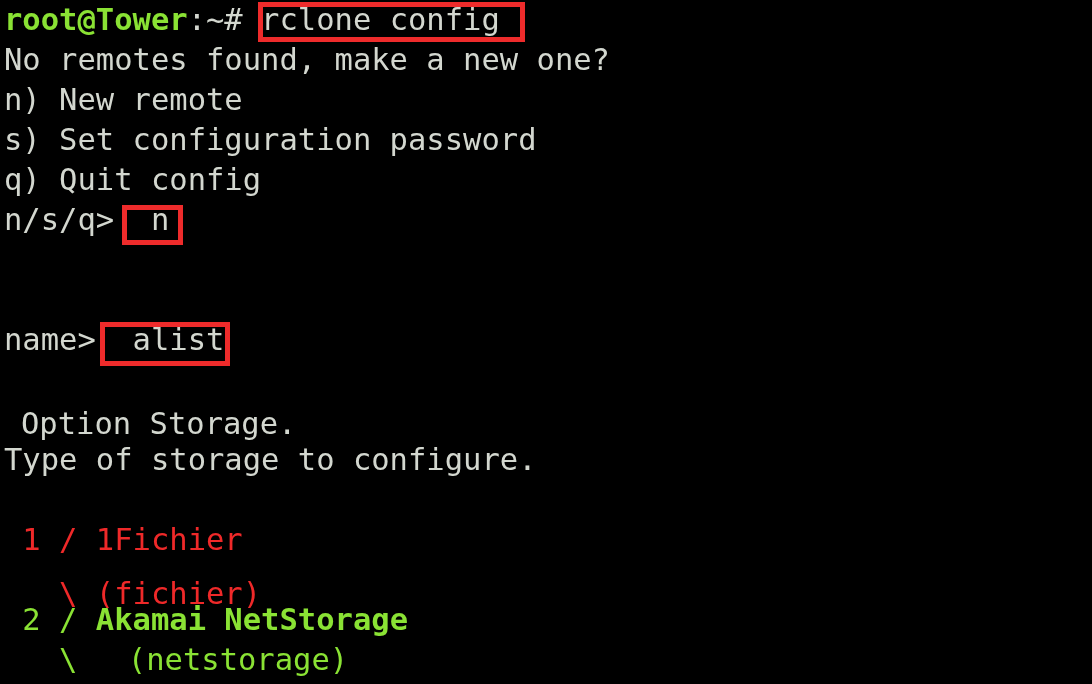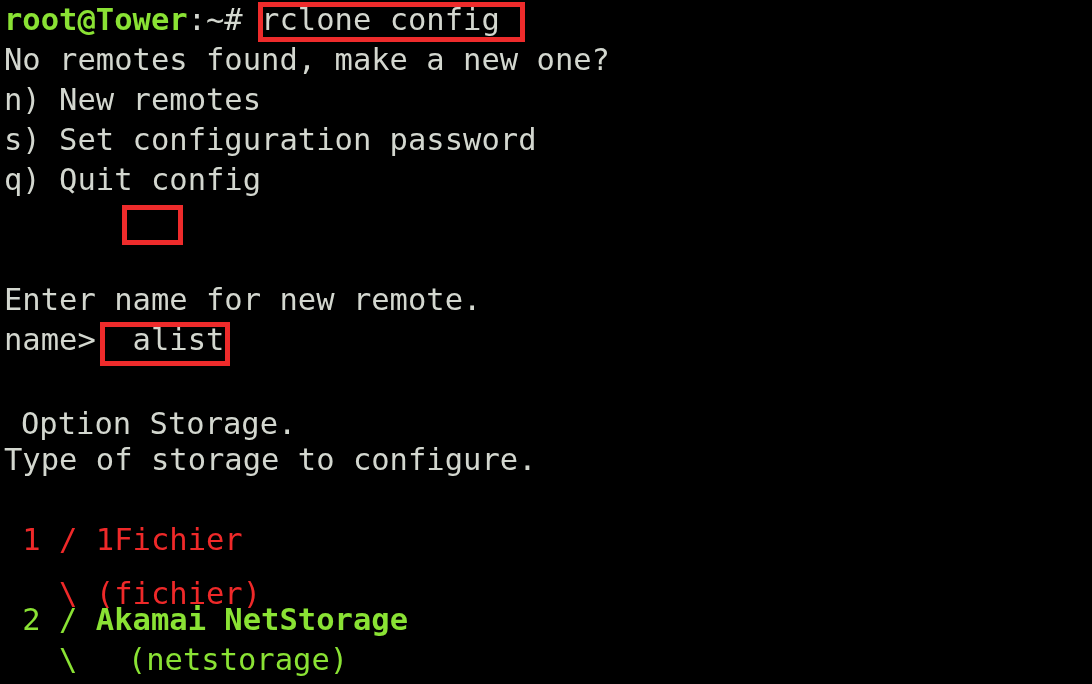--- a/index.html
+++ b/index.html
@@ -46,30 +46,30 @@
 </style>
 </head>
 <body>
 
 <div id="terminal">
 
   <div class="line" style="top:0px;"><span class="seg c-green bold">root@Tower</span><span class="seg c-white">:~#</span><span class="seg c-white"> </span><span class="seg c-white">rclone config</span></div>
 
   <div class="line" style="top:40px;">No remotes found, make a new one?</div>
 
-  <div class="line" style="top:80px;">n) New remotes</div>
+  <div class="line" style="top:80px;">n) New remote</div>
 
   <div class="line" style="top:120px;">s) Set configuration password</div>
 
   <div class="line" style="top:160px;">q) Quit config</div>
 
+  <div class="line" style="top:200px;"><span class="seg c-white">n/s/q&gt;</span><span class="seg c-white">  </span><span class="seg c-white">n</span></div>
 
   <div class="line" style="top:240px;"></div>
 
-  <div class="line" style="top:280px;">Enter name for new remote.</div>
 
   <div class="line" style="top:320px;"><span class="seg c-white">name&gt;</span><span class="seg c-white">  </span><span class="seg c-white">alist</span></div>
 
   <div class="line" style="top:360px;"></div>
 
   <div class="line" style="top:404px;margin-left:17px;">Option Storage.</div>
 
   <div class="line" style="top:440px;">Type of storage to configure.</div>
 
 

